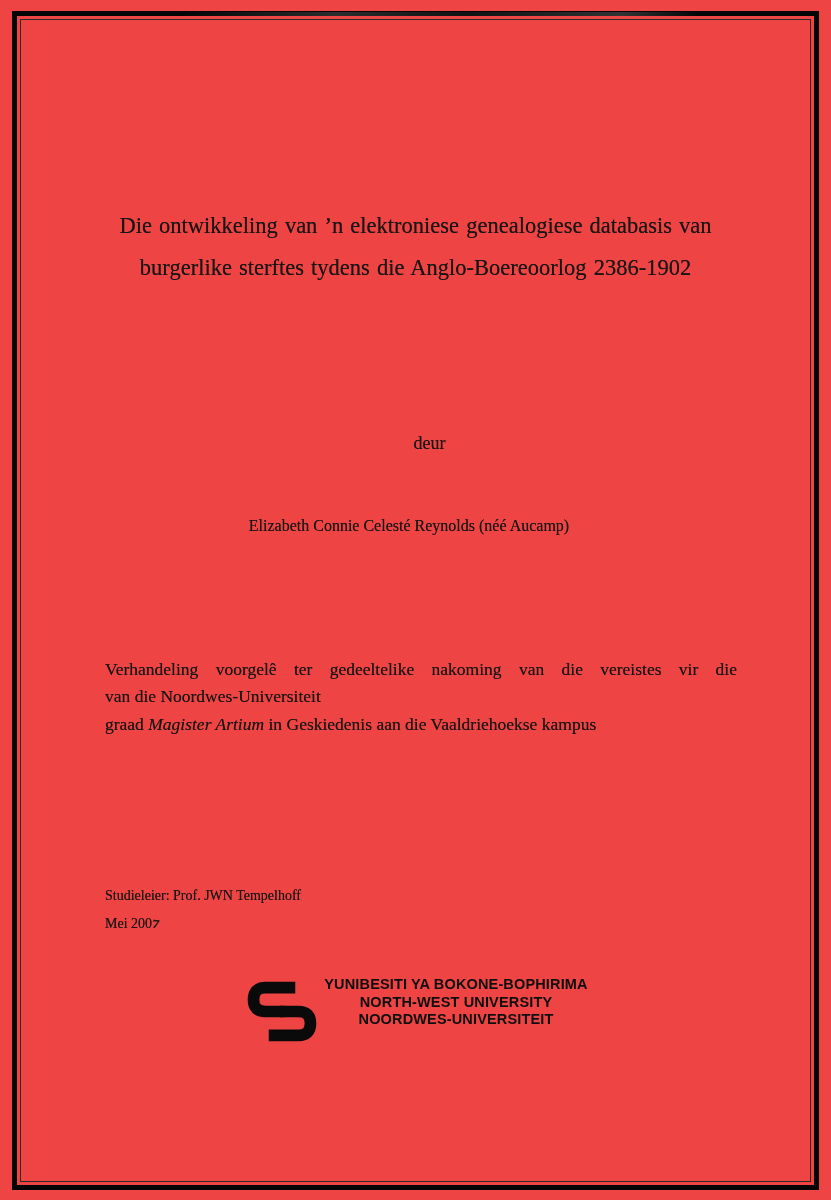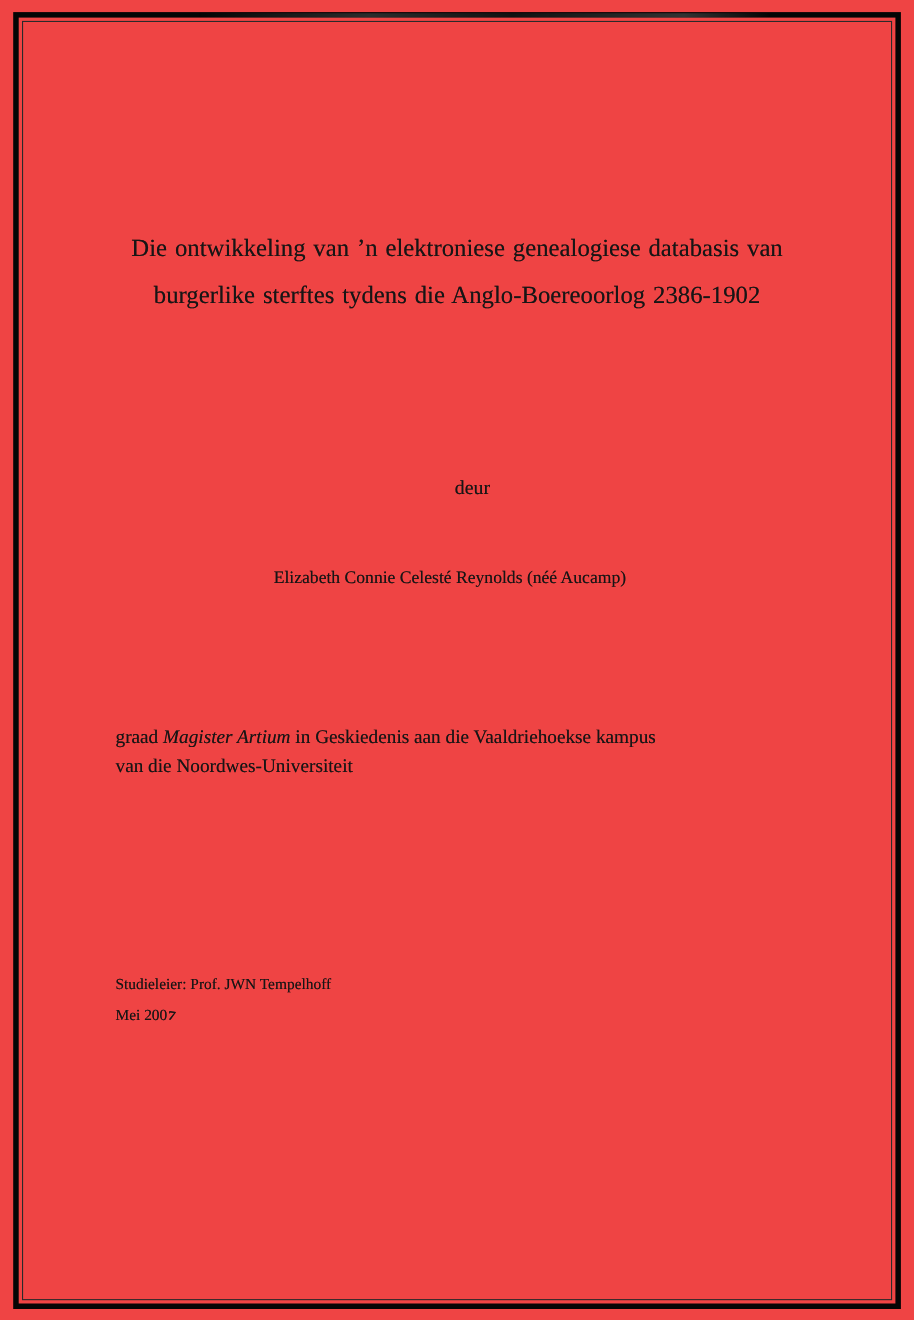--- a/index.html
+++ b/index.html
@@ -127,23 +127,37 @@
   <div class="title-block soft">
     <div>Die ontwikkeling van ’n elektroniese genealogiese databasis van</div>
     <div>burgerlike sterftes tydens die Anglo-Boereoorlog 2386-1902</div>
   </div>
 
   <div class="byline soft">deur</div>
 
   <div class="author-line soft">Elizabeth Connie Celesté Reynolds (néé Aucamp)</div>
 
   <div class="submission soft">
+    <div class="justified">Verhandeling voorgelê ter gedeeltelike nakoming van die vereistes vir die</div>
+    <div>van die Noordwes-Universiteit</div>
     <div><span>graad </span><span class="italic">Magister Artium</span><span> in Geskiedenis aan die Vaaldriehoekse kampus</span></div>
-    <div>van die Noordwes-Universiteit</div>
   </div>
 
   <div class="supervisor-block soft">
     <div>Studieleier: Prof. JWN Tempelhoff</div>
     <div><span>Mei 200</span><span class="odd-seven">7</span></div>
   </div>
 
+  <div class="logo-row">
+    <svg class="logo-mark" viewBox="0 0 100 88" aria-hidden="true">
+      <g fill="none" stroke="#0a0a0a" stroke-width="15">
+        <path d="M 67 13.5 H 29 Q 13.5 13.5 13.5 29 Q 13.5 44 29 44 H 53"></path>
+        <path d="M 33 74.5 H 71 Q 86.5 74.5 86.5 59 Q 86.5 44 71 44 H 47"></path>
+      </g>
+    </svg>
+    <div class="logo-text sans">
+      <div>YUNIBESITI YA BOKONE-BOPHIRIMA</div>
+      <div>NORTH-WEST UNIVERSITY</div>
+      <div>NOORDWES-UNIVERSITEIT</div>
+    </div>
+  </div>
 
 </div>
 
 </body></html>

